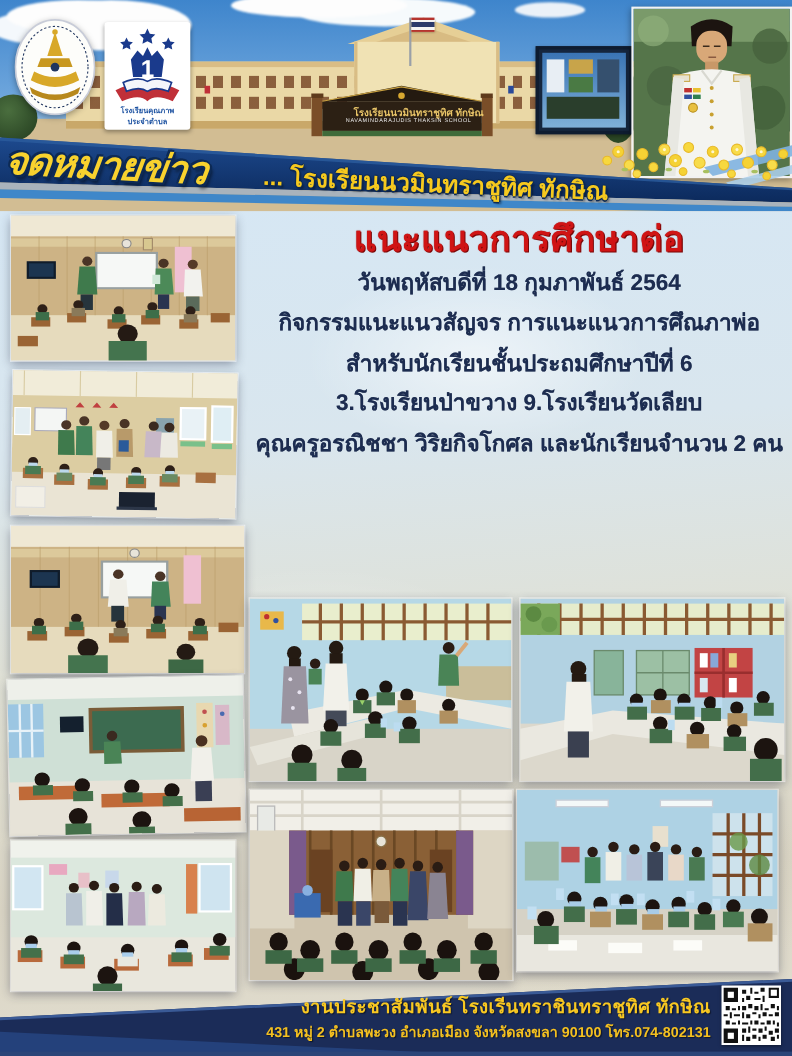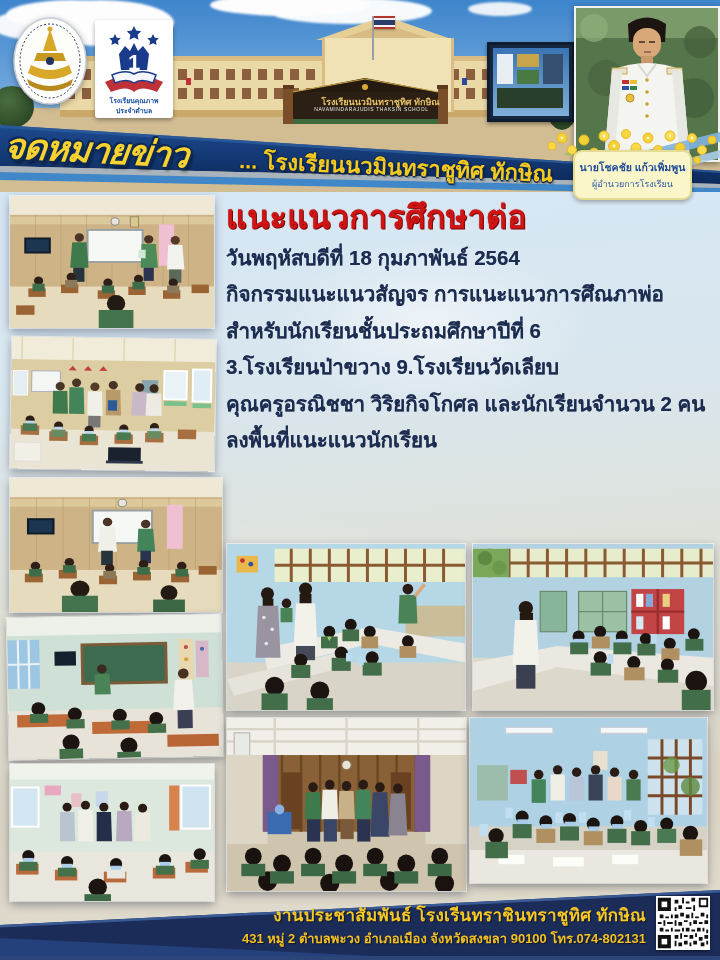--- a/index.html
+++ b/index.html
@@ -18,21 +18,21 @@
   .p1{left:10px;top:196px;width:204px;height:132px;}
   .p2{left:11px;top:338px;width:204px;height:132px;transform:rotate(.9deg);}
   .p3{left:10px;top:478px;width:212px;height:134px;}
   .p4{left:8px;top:616px;width:214px;height:142px;transform:rotate(-1.1deg);}
   .p5{left:10px;top:764px;width:204px;height:137px;}
   .p6{left:227px;top:544px;width:238px;height:166px;}
   .p7{left:473px;top:544px;width:240px;height:166px;}
   .p8{left:227px;top:718px;width:239px;height:173px;}
   .p9{left:470px;top:718px;width:237px;height:165px;}
   
-  .article{position:absolute;left:226px;top:194px;width:492px;text-align:left;z-index:3;}
+  .article{position:absolute;left:226px;top:194px;width:492px;text-align:center;z-index:3;}
   .article-title{font-size:32px;font-weight:800;color:#d01414;line-height:46px;
      text-shadow:1px 1px 0 #7a0808, 0 0 1px #9a0a0a;letter-spacing:.5px;}
   .article-line{font-size:20.5px;font-weight:700;color:#1c2c50;line-height:36.4px;white-space:nowrap;
      text-shadow:0 0 .5px rgba(20,30,60,.6);}
   
   .masthead{position:absolute;left:0;top:0;width:720px;height:192px;overflow:hidden;z-index:4;}
   .sky{position:absolute;inset:0;background:linear-gradient(180deg,#3e85cc 0%,#6da5dc 45%,#bdd9ec 80%,#d2c3a0 100%);}
   .ground{position:absolute;left:0;top:108px;width:720px;height:84px;background:#d2bd93;}
   .cloud{position:absolute;background:#fdfdfd;border-radius:50%;filter:blur(1px);}
   .c1{left:6px;top:0;width:130px;height:30px;box-shadow:30px 8px 0 8px #fdfdfd,-14px 10px 0 2px #f4f8fc;}
@@ -579,21 +579,20 @@
     </svg>
   </div>
 
   <div class="article">
     <div class="article-title">แนะแนวการศึกษาต่อ</div>
     <div class="article-line">วันพฤหัสบดีที่ 18 กุมภาพันธ์ 2564</div>
     <div class="article-line">กิจกรรมแนะแนวสัญจร การแนะแนวการศึณภาพ่อ</div>
     <div class="article-line">สำหรับนักเรียนชั้นประถมศึกษาปีที่ 6</div>
     <div class="article-line">3.โรงเรียนป่าขวาง 9.โรงเรียนวัดเลียบ</div>
     <div class="article-line">คุณครูอรณิชชา  วิริยกิจโกศล และนักเรียนจำนวน 2 คน</div>
-    <div class="article-line">ลงพื้นที่แนะแนวนักเรียน</div>
   </div>
 
   <div class="masthead">
     <div class="sky"></div>
     <div class="cloud c1"></div>
     <div class="cloud c2"></div>
     <div class="cloud c3"></div>
     <div class="ground"></div>
 
     <div class="building">
@@ -750,24 +749,20 @@
       </g>
     <g fill="#fdf6d0">
         <circle cx="16" cy="18" r="1.4"></circle>
         <circle cx="58" cy="16" r="1.4"></circle>
         <circle cx="102" cy="18" r="1.4"></circle>
         <circle cx="146" cy="18" r="1.4"></circle>
         <circle cx="68" cy="26" r="1.4"></circle>
         <circle cx="124" cy="16" r="1.4"></circle>
       </g>
   </svg>
-  <div class="plate">
-    <div class="plate-name">นายโชคชัย แก้วเพิ่มพูน</div>
-    <div class="plate-title">ผู้อำนวยการโรงเรียน</div>
-  </div>
 
   <div class="footer">
     <svg viewBox="0 0 720 80" preserveAspectRatio="none">
       <polygon points="0,45 720,10 720,80 0,80" fill="#1b2c58"></polygon>
       <polygon points="0,45 720,10 720,12.5 0,47.5" fill="#3a5a96"></polygon>
       <polygon points="0,58 460,80 0,80" fill="#24417b"></polygon>
       <rect y="76" width="720" height="4" fill="#2b4578"></rect>
     </svg>
     <div class="footer-line1">งานประชาสัมพันธ์  โรงเรีนทราชินทราชูทิศ ทักษิณ</div>
     <div class="footer-line2">431 หมู่ 2 ตำบลพะวง อำเภอเมือง จังหวัดสงขลา 90100 โทร.074-802131</div>

